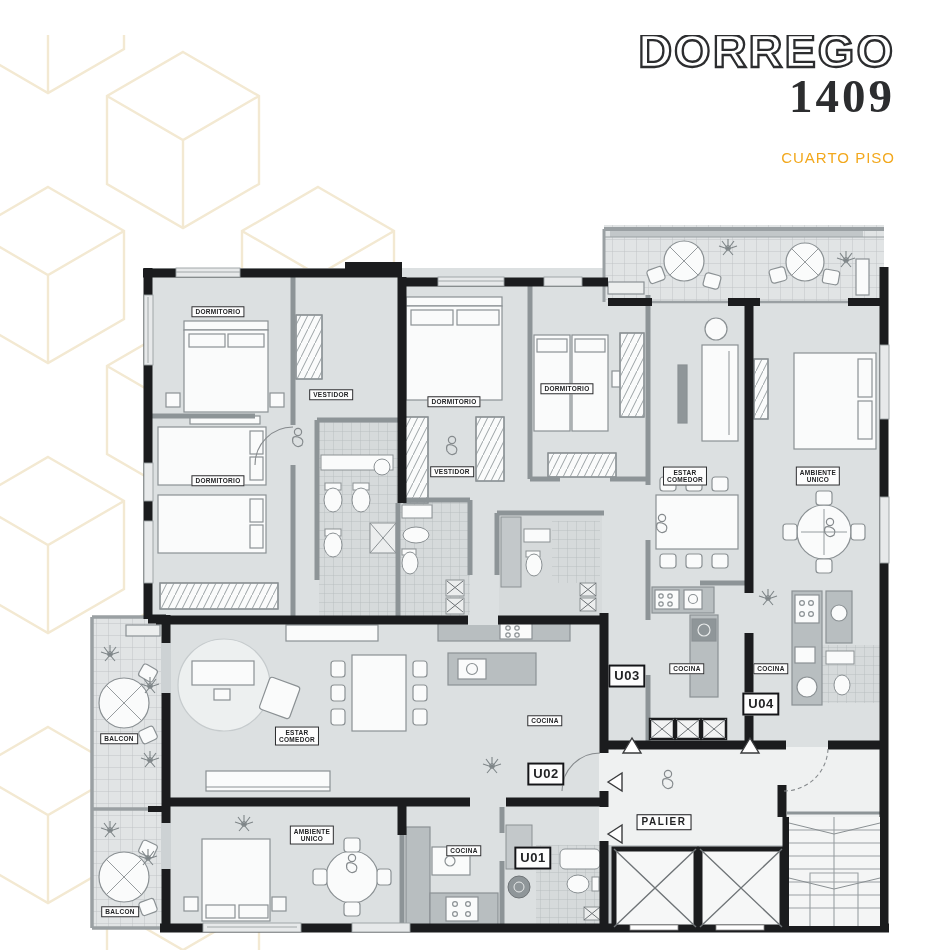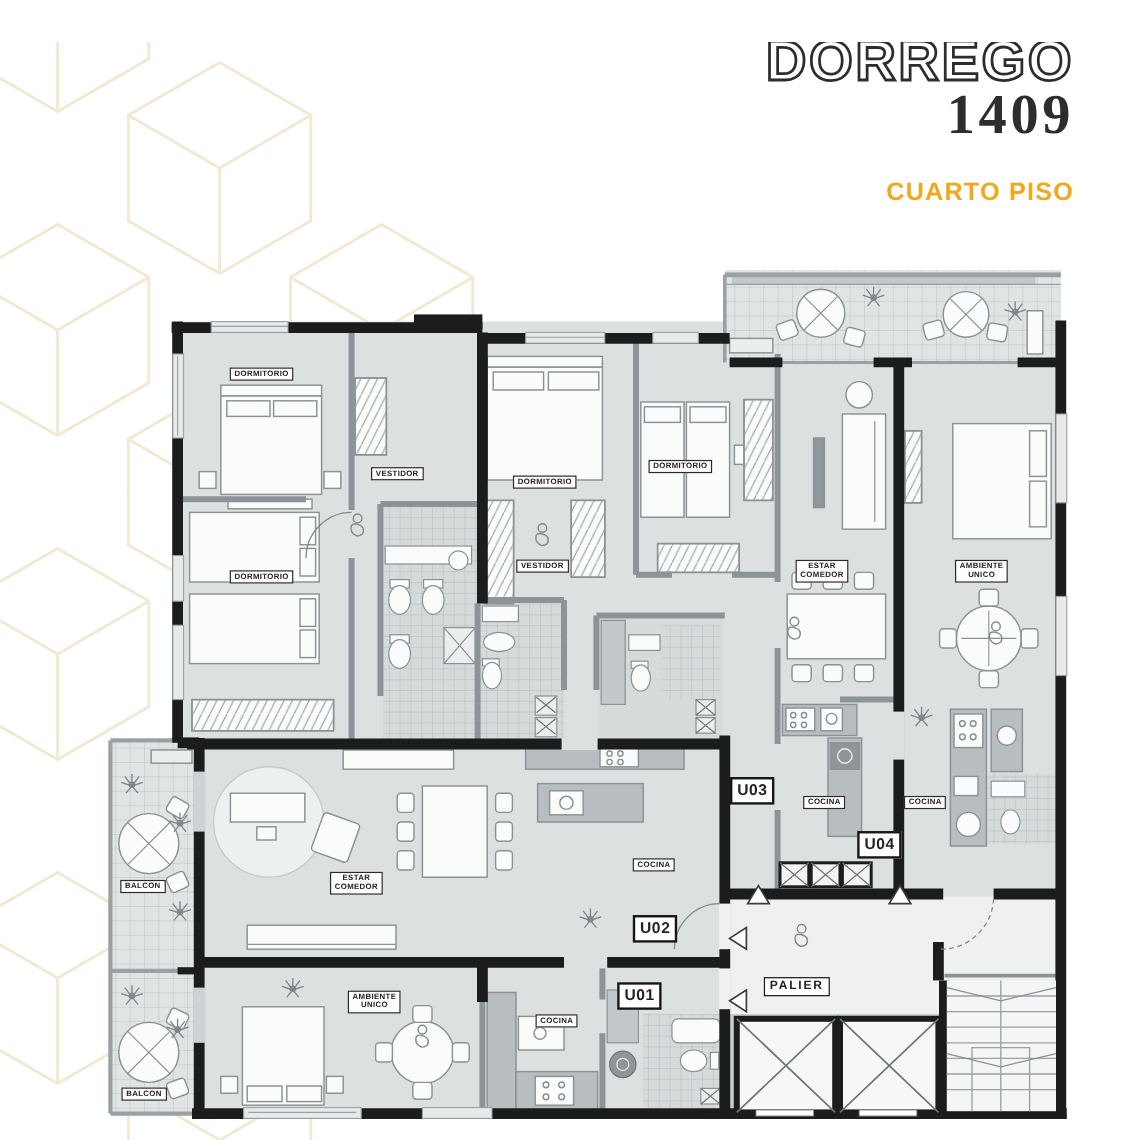--- a/index.html
+++ b/index.html
@@ -3,21 +3,21 @@
 <meta charset="utf-8">
 <style>
   html,body{margin:0;padding:0;background:#fff;}
   .page{position:relative;width:950px;height:950px;background:#ffffff;overflow:hidden;
         font-family:"Liberation Sans",sans-serif;margin-top:35px;}
   .bgsvg,.plansvg{position:absolute;left:0;top:0;}
   .header{position:absolute;top:-8px;right:55px;text-align:right;z-index:5;}
   .building{font-size:47px;font-weight:800;letter-spacing:2px;color:#ffffff;
             -webkit-text-stroke:2.3px #2c2d2f;line-height:1.0;}
   .number{font-size:47px;font-weight:800;color:#2c2d2f;letter-spacing:3px;line-height:0.95;font-family:Liberation Serif, serif;}
-  .floor{margin-top:30px;font-size:21px;font-weight:700;letter-spacing:1px;text-align:right;}
+  .floor{margin-top:30px;font-size:15px;font-weight:400;letter-spacing:1px;text-align:right;}
   .labels{position:absolute;left:0;top:0;width:950px;height:950px;z-index:4;pointer-events:none;}
   .rlabel{position:absolute;transform:translate(-50%,-50%);background:#fdfdfd;
           border:1px solid #2a2b2d;color:#222325;font-weight:bold;font-size:6.5px;
           line-height:1.15;padding:1px 3px;white-space:pre-line;text-align:center;
           letter-spacing:.3px;}
   .ulabel{font-size:13px;border:2px solid #141518;padding:2px 4px;letter-spacing:.5px;}
   .plabel{font-size:10px;border:1.5px solid #141518;padding:1px 4px;letter-spacing:1.5px;}
 </style>
 </head>
 <body>
@@ -464,18 +464,18 @@
     <div class="rlabel" style="left:771px;top:634px">COCINA</div>
     <div class="rlabel" style="left:297px;top:701px">ESTAR
 COMEDOR</div>
     <div class="rlabel" style="left:545px;top:686px">COCINA</div>
     <div class="rlabel" style="left:312px;top:800px">AMBIENTE
 UNICO</div>
     <div class="rlabel" style="left:464px;top:816px">COCINA</div>
     <div class="rlabel" style="left:119px;top:704px">BALCON</div>
     <div class="rlabel" style="left:120px;top:877px">BALCON</div>
     <div class="rlabel plabel" style="left:664px;top:787px">PALIER</div>
-    <div class="rlabel ulabel" style="left:533px;top:795px">U01</div>
+    <div class="rlabel ulabel" style="left:533px;top:823px">U01</div>
     <div class="rlabel ulabel" style="left:546px;top:739px">U02</div>
-    <div class="rlabel ulabel" style="left:627px;top:624px">U03</div>
-    <div class="rlabel ulabel" style="left:733px;top:669px">U04</div>
+    <div class="rlabel ulabel" style="left:627px;top:641px">U03</div>
+    <div class="rlabel ulabel" style="left:761px;top:669px">U04</div>
   </div>
 </div>
 
 </body></html>

